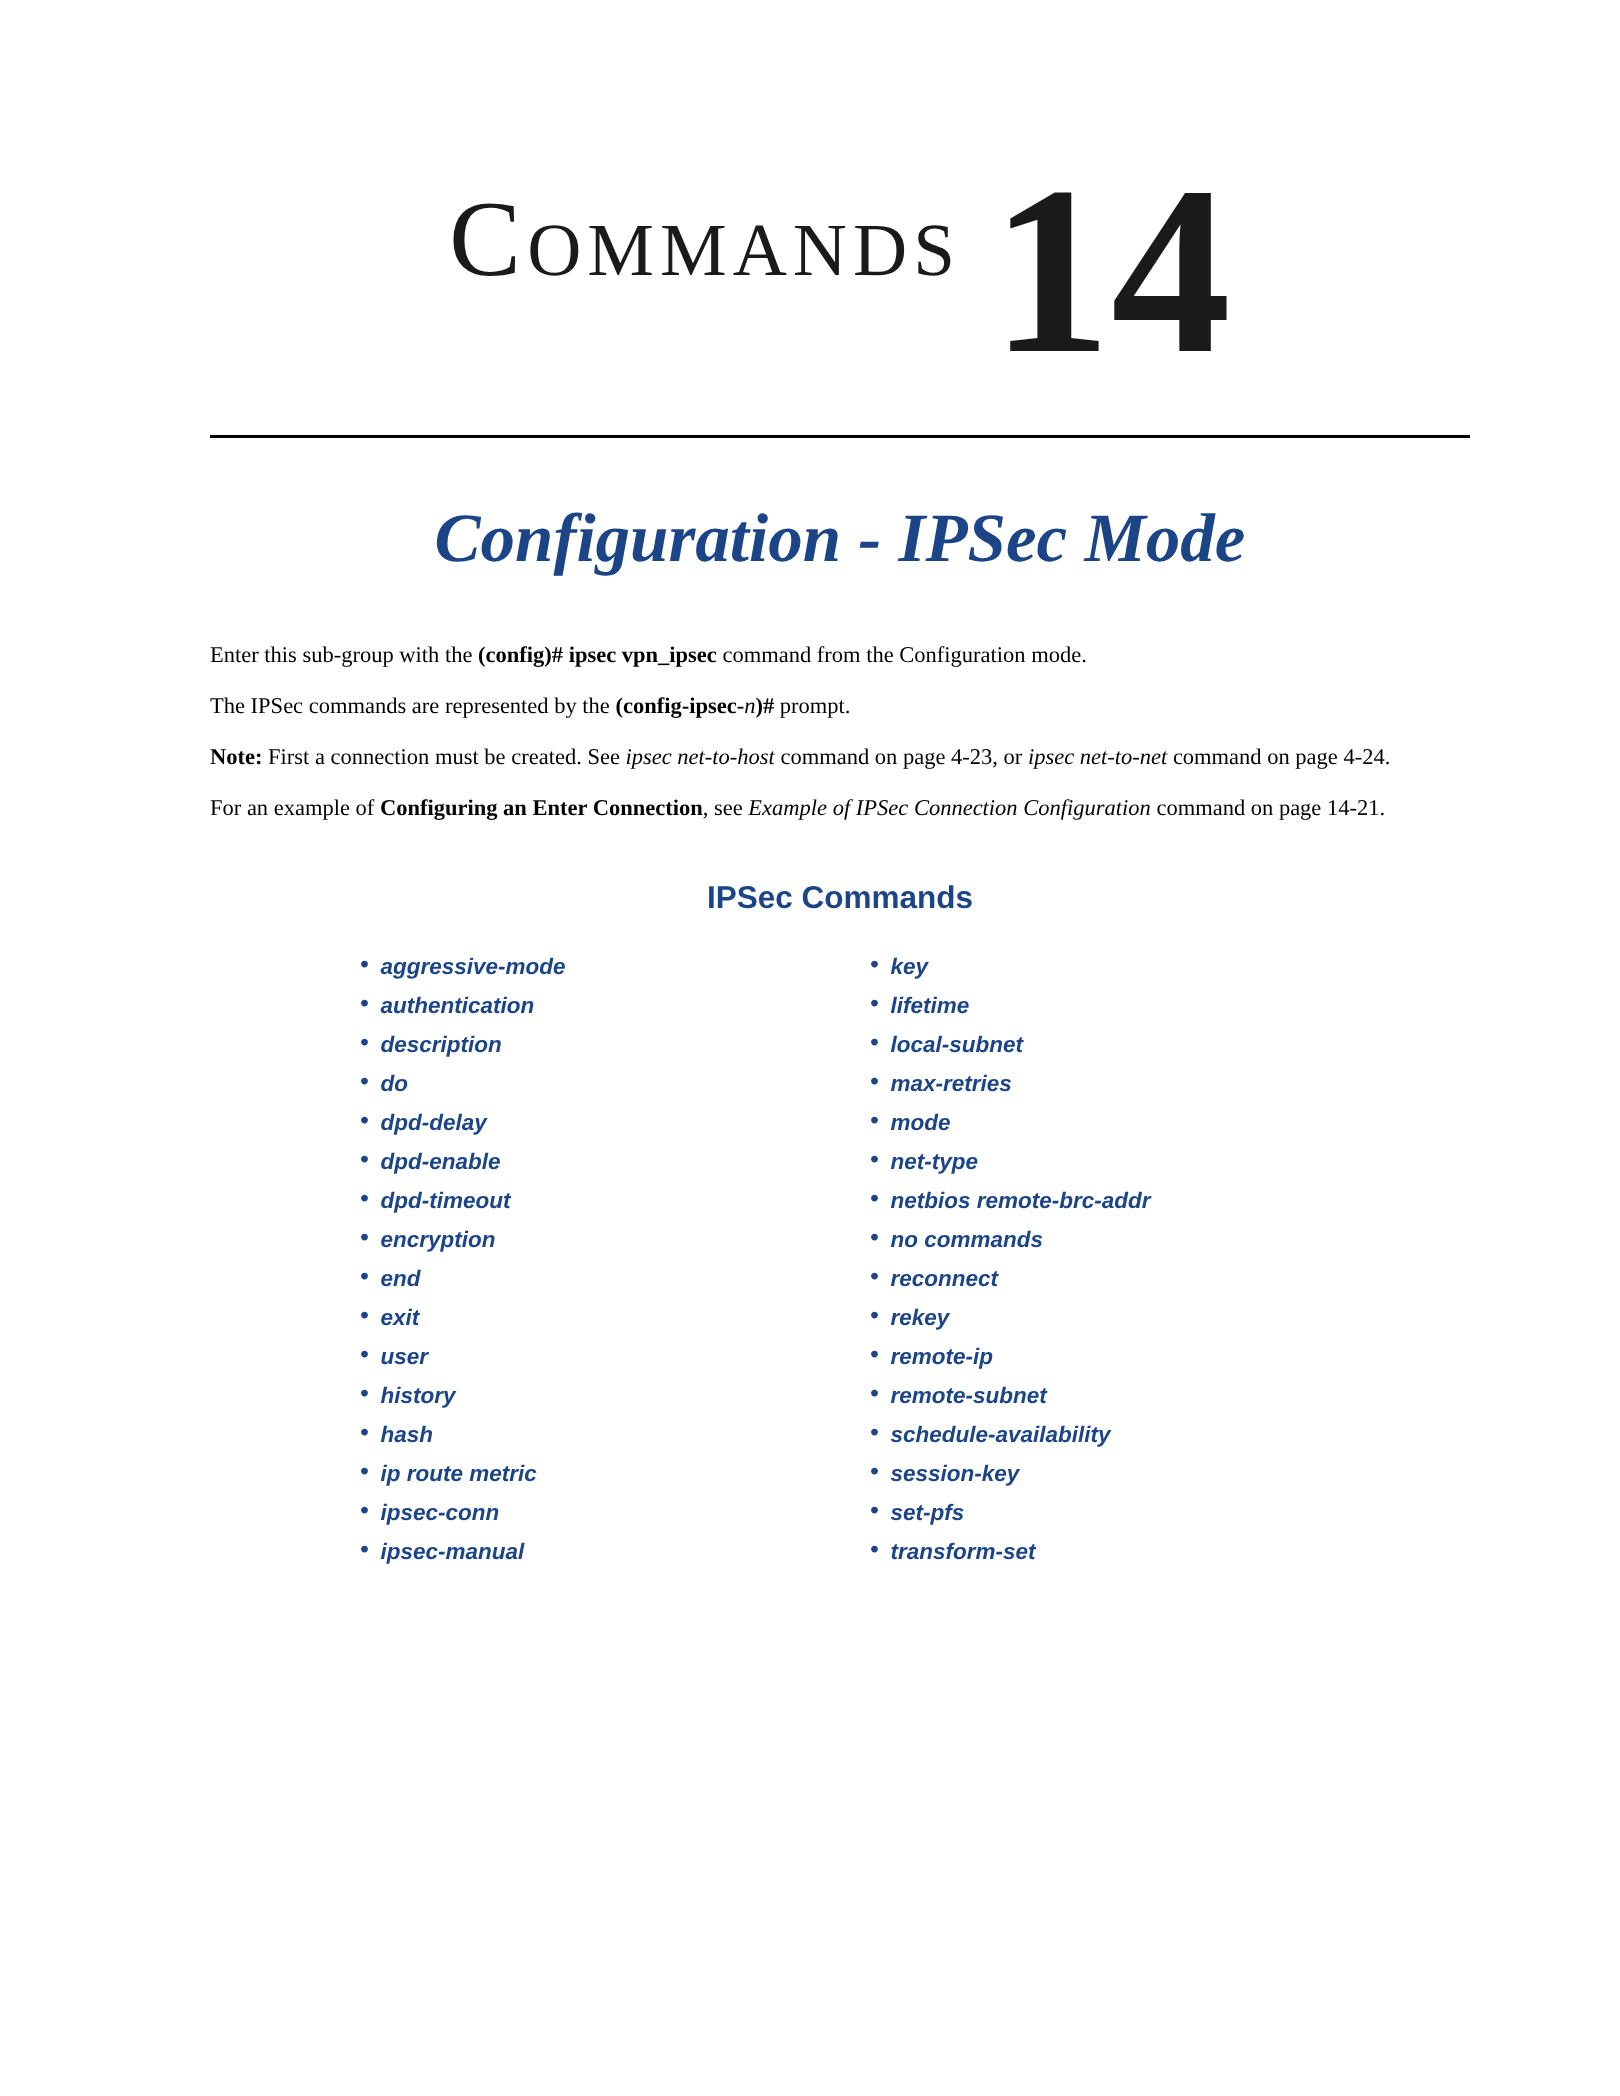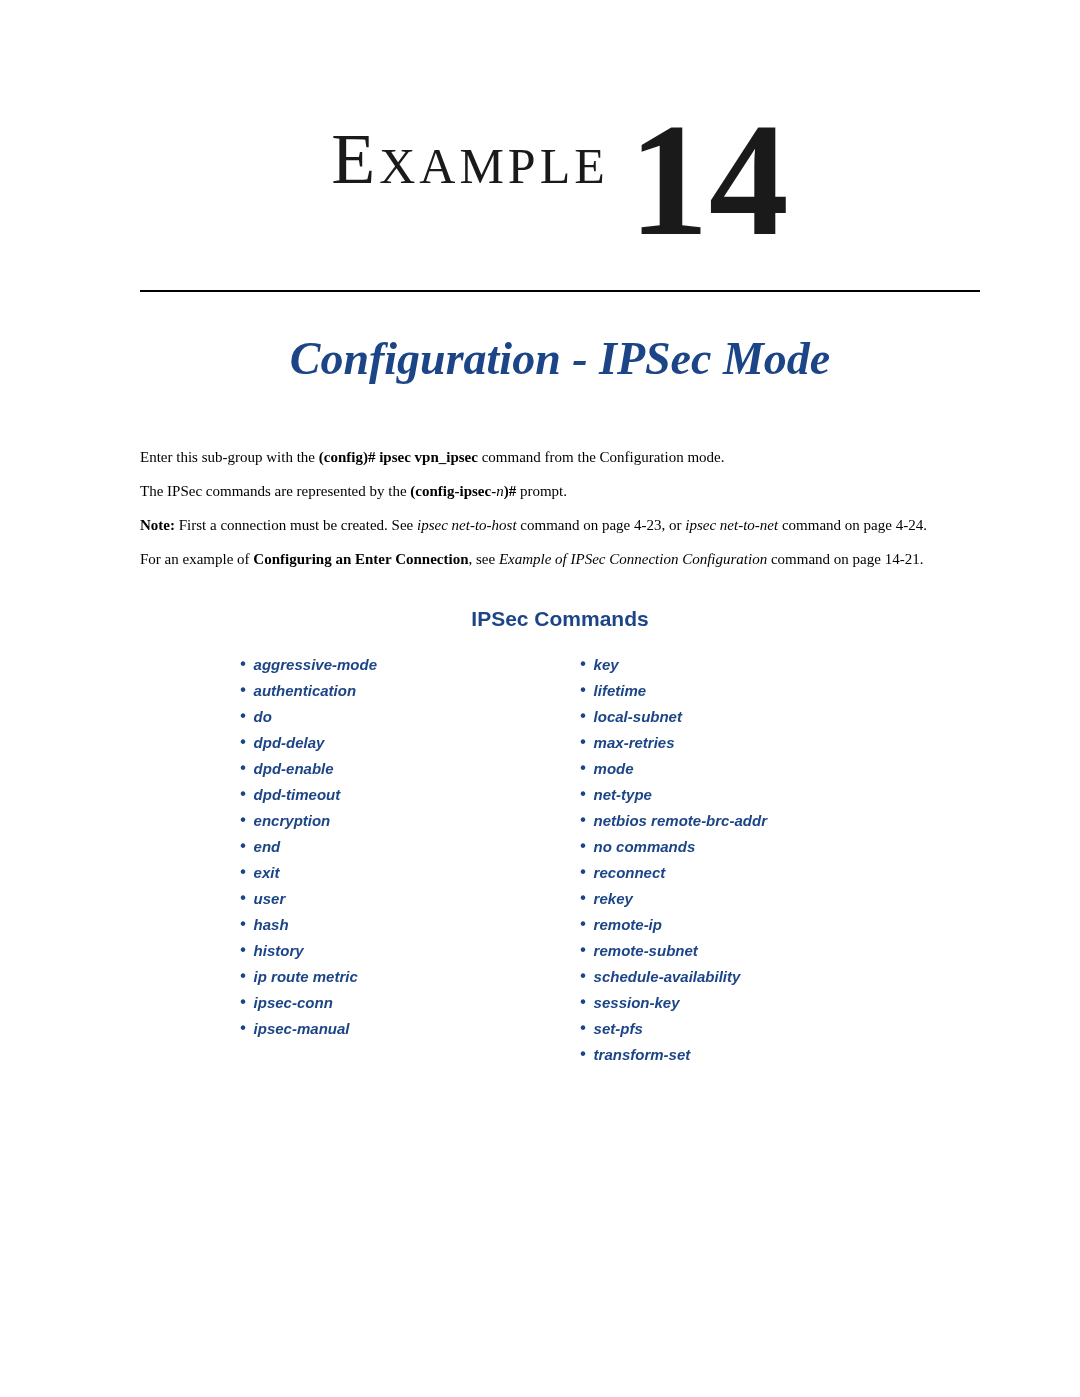--- a/index.html
+++ b/index.html
@@ -45,21 +45,21 @@
     }
 
     .divider {
       border: none;
       border-top: 2px solid #000000;
       margin: 10px 0 40px 0;
     }
 
     .page-title {
       text-align: center;
-      margin-bottom: 60px;
+      margin-bottom: 40px;
     }
 
     .page-title h1 {
       font-size: 46px;
       font-style: italic;
       font-weight: bold;
       color: #1c4587;
       font-family: 'Times New Roman', Times, serif;
     }
 
@@ -136,21 +136,21 @@
     }
 
     .intro-section {
       margin-bottom: 8px;
     }
   </style>
 </head>
 <body>
 
 <div class="chapter-header">
-  <span class="chapter-word">Example</span>
+  <span class="chapter-word">Commands</span>
   <span class="chapter-number">14</span>
 </div>
 
 <hr class="divider">
 
 <div class="page-title">
   <h1>Configuration - IPSec Mode</h1>
 </div>
 
 <div class="intro-section">
@@ -174,30 +174,31 @@
 
 <div>
   <h2 class="section-title">IPSec Commands</h2>
 
   <div class="commands-grid">
 
     <div class="commands-col">
       <ul>
       <li>aggressive-mode</li>
           <li>authentication</li>
+          <li>description</li>
           <li>do</li>
           <li>dpd-delay</li>
           <li>dpd-enable</li>
           <li>dpd-timeout</li>
           <li>encryption</li>
           <li>end</li>
           <li>exit</li>
           <li>user</li>
+          <li>history</li>
           <li>hash</li>
-          <li>history</li>
           <li>ip route metric</li>
           <li>ipsec-conn</li>
           <li>ipsec-manual</li>
         </ul>
     </div>
 
     <div class="commands-col">
       <ul>
       <li>key</li>
           <li>lifetime</li>

